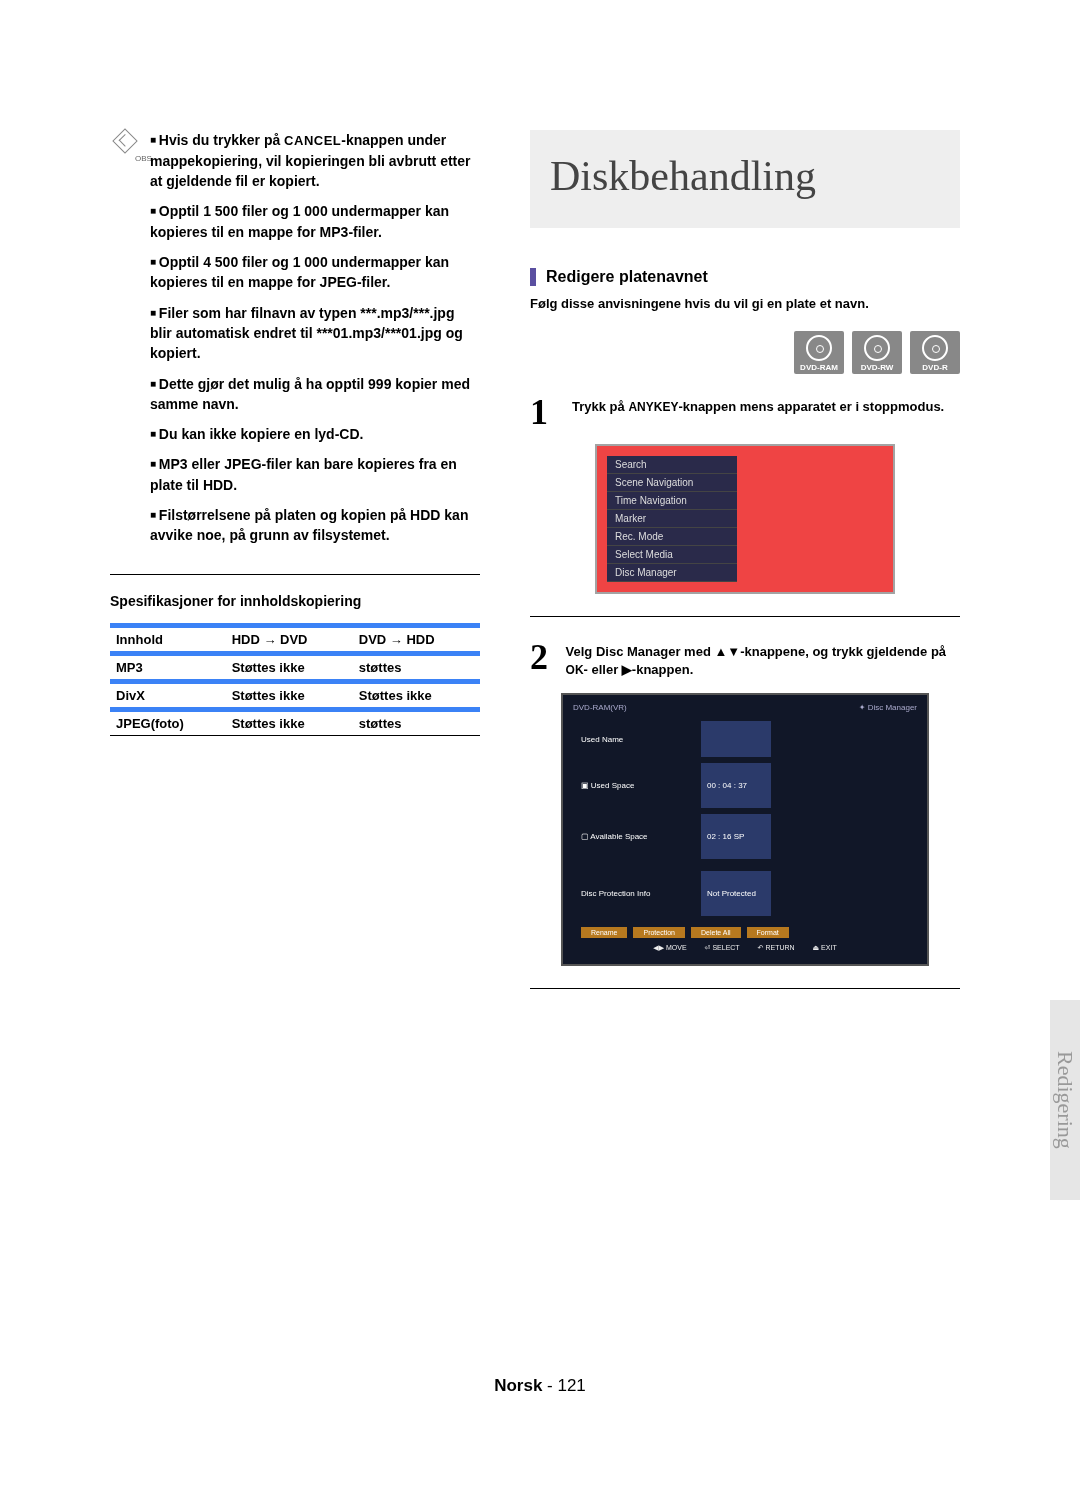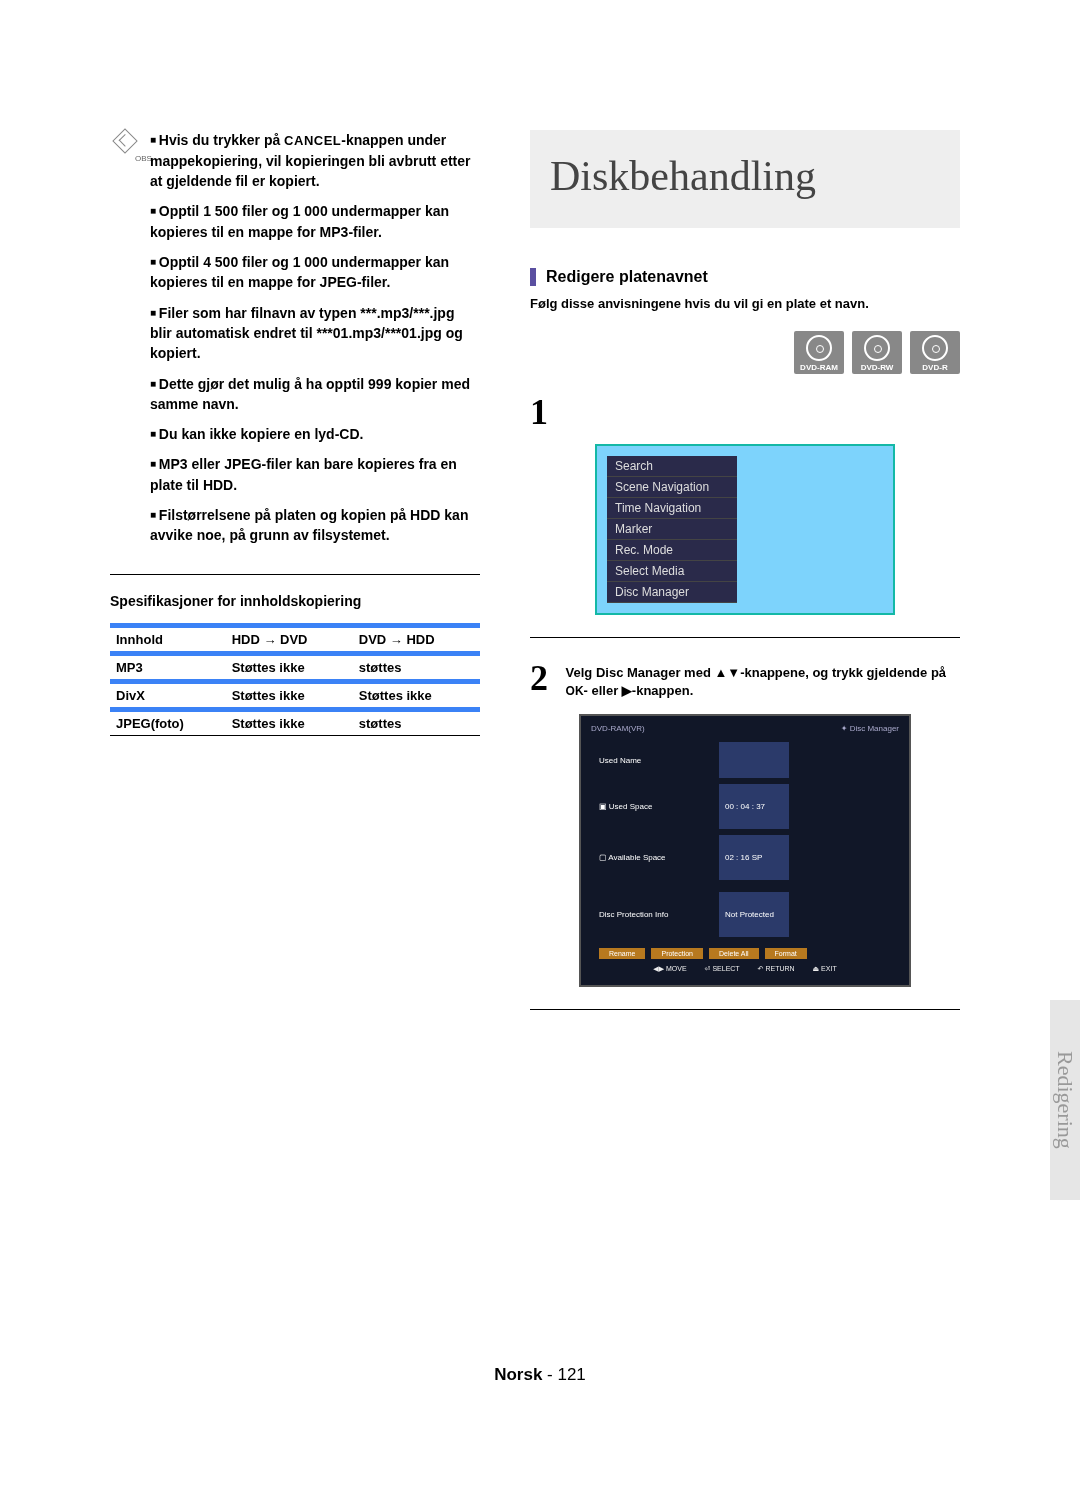--- a/index.html
+++ b/index.html
@@ -107,35 +107,35 @@
     border-radius: 50%;
   }
 
   .step { display: flex; gap: 14px; margin-bottom: 14px; }
   .step-num {font-size: 36px; font-weight: 700; font-family: "Times New Roman", serif; line-height: 1; width: 28px; }
   .step-text { font-size: 13px; font-weight: 700; line-height: 1.4; padding-top: 4px; }
   .step-text .key { font-variant: small-caps; font-size: 12px; }
 
   
   .osd {
-    background: #7dd3fc;
+    background: #ef4444;
     color: #ccc;
     width: 300px;
     margin: 10px auto 20px;
     padding: 10px;
-    font-size: 12px;
-    border: 2px solid #14b8a6;
+    font-size: 10px;
+    border: 2px solid #a3a3a3;
   }
   .osd-menu ul { list-style: none; background: #2a2a4a; width: 130px; }
   .osd-menu li { padding: 3px 8px; border-bottom: 1px solid #444; color: #ddd; }
 
   .osd2 {
     background: #111728;
     color: #ccc;
-    width: 332px;
+    width: 368px;
     margin: 10px auto 10px;
     padding: 8px 10px 12px;
     font-size: 8px;
     border: 2px solid #555;
   }
   .osd2 .hdrow { display: flex; justify-content: space-between; color: #aac; margin-bottom: 6px; }
   .osd2 .gridrow { display: flex; gap: 10px; padding: 3px 8px; align-items: center;}
   .osd2 .lab { color: #fff; width: 110px; }
   .osd2 .val { background: #2b3a6a; padding: 18px 6px; min-width: 70px; color: #fff; }
   .osd2 .btns { display: flex; gap: 6px; margin: 8px 8px 6px; }
@@ -159,21 +159,21 @@
   }
   .side-tab span {
     writing-mode: vertical-rl;
     font-family: "Times New Roman", serif;
     font-size: 22px;
     color: #999;
   }
 
   .footer {
     position: absolute;
-    bottom: 102px;
+    bottom: 91px;
     width: 100%;
     text-align: center;
     font-size: 17px;
   }
   .footer .lang { font-weight: 700; }
 </style>
 </head>
 <body>
 
 <div class="page">
@@ -240,20 +240,23 @@
       <div class="step-intro">Følg disse anvisningene hvis du vil gi en plate et navn.</div>
 
       <div class="disc-badges">
         <div class="badge"><div class="circ"></div><span>DVD-RAM</span></div>
         <div class="badge"><div class="circ"></div><span>DVD-RW</span></div>
         <div class="badge"><div class="circ"></div><span>DVD-R</span></div>
       </div>
 
       <div class="step">
         <div class="step-num">1</div>
+        <div class="step-text">
+          <span>Trykk på </span><span class="key">ANYKEY</span><span>-knappen mens apparatet er i stoppmodus.</span>
+        </div>
       </div>
 
       <div class="osd">
         <div class="osd-menu">
           <ul>
             <li>Search</li>
             <li>Scene Navigation</li>
             <li>Time Navigation</li>
             <li>Marker</li>
             <li>Rec. Mode</li>

